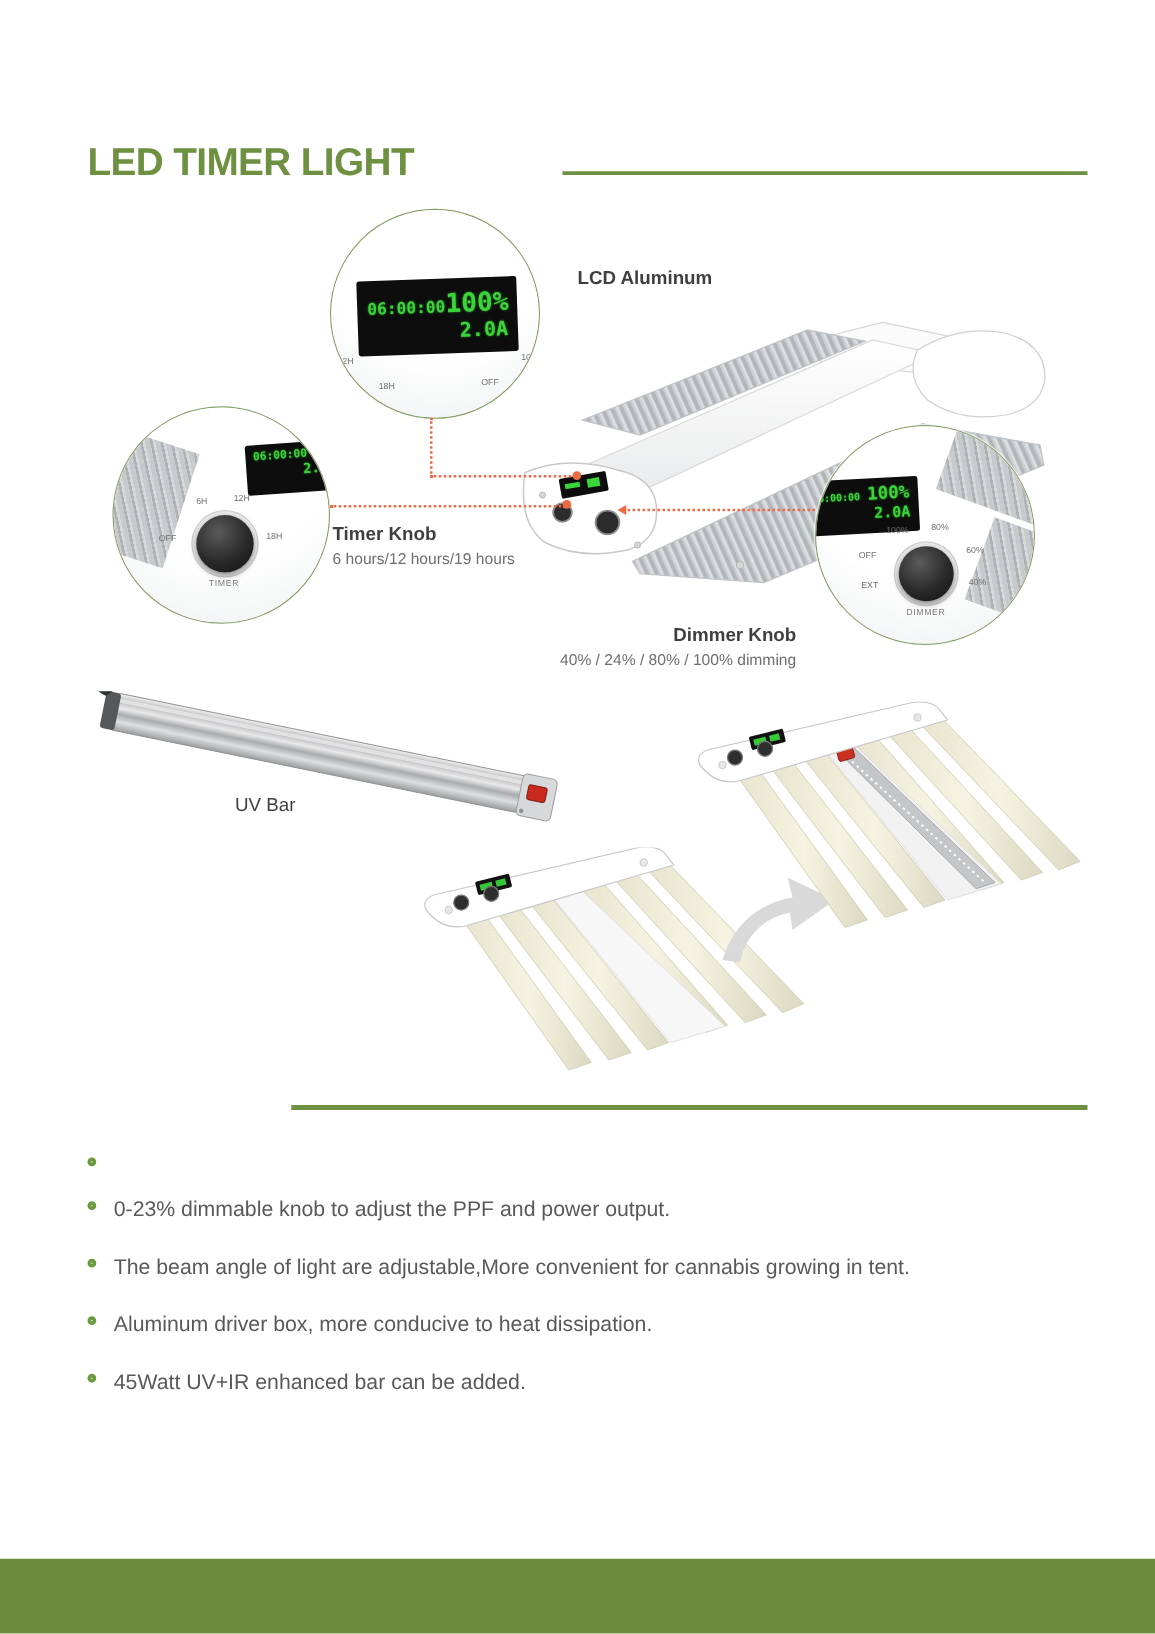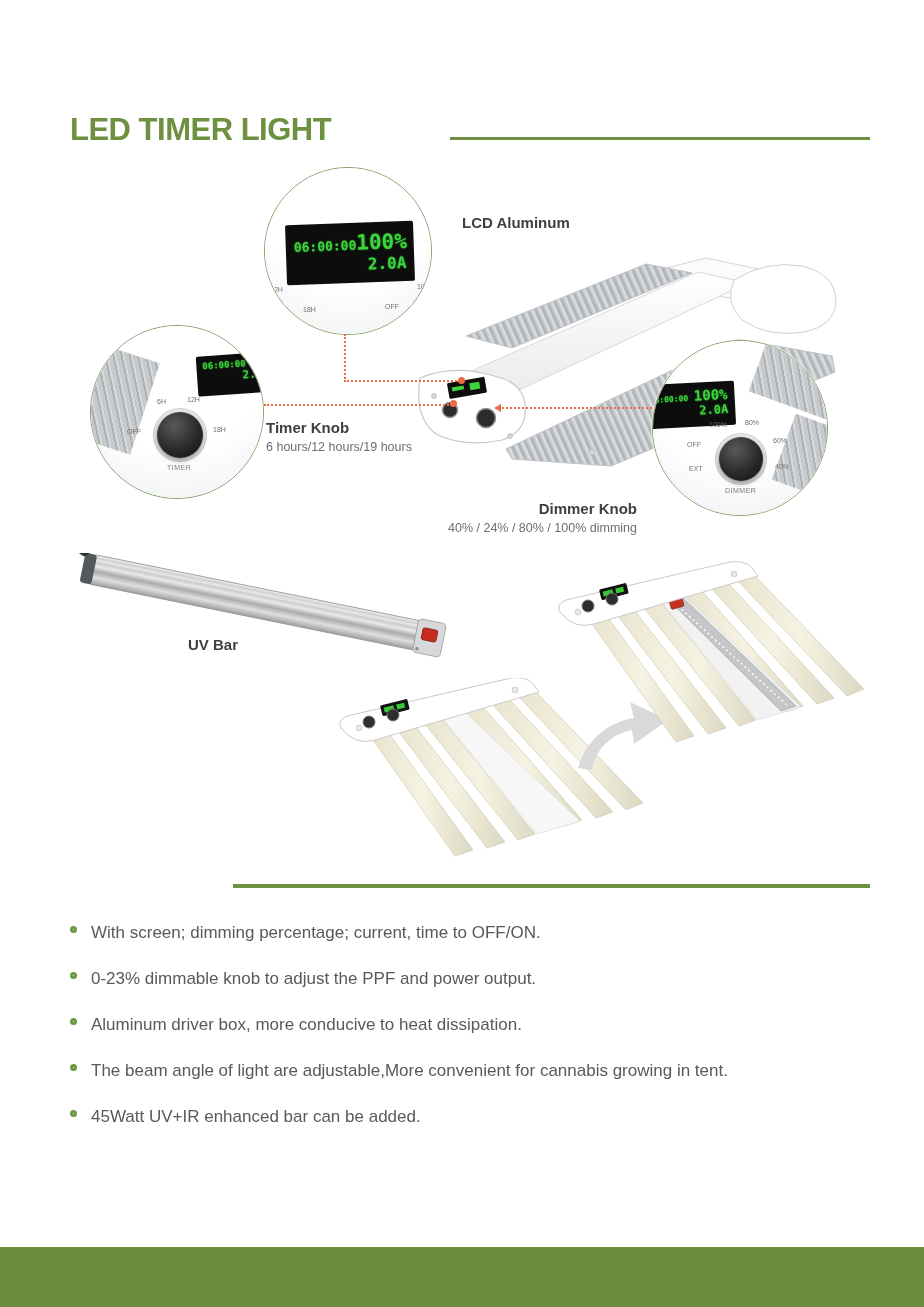--- a/index.html
+++ b/index.html
@@ -44,21 +44,21 @@
   .leader-arrow { position:absolute; width:0; height:0; border-top:4px solid transparent;
                   border-bottom:4px solid transparent; border-right:7px solid #ee6a45; }
 
   
   .features-list { position:absolute; left:70px; top:921px; width:814px; list-style:none; }
   .features-list li { display:flex; gap:14px; margin-bottom:23px; font-size:17px; line-height:23px; color:#595959; }
   .bullet { flex:0 0 auto; width:7px; height:7px; margin-top:5px; border:3px solid #6b9a3f; border-radius:50%; background:#fff; }
 
   .footer-bar { position:absolute; left:0; top:1247px; width:924px; height:60px; background:#6b8c3c; }
 
-  .lbl-bold { position:absolute; font-size:15px; font-weight:700; color:#3f3f3f; }
+  .lbl-bold { position:absolute; font-size:15px; font-weight:400; color:#3f3f3f; }
   svg { display:block; }
 </style>
 </head>
 <body>
 
 <div class="page">
 
   <h1 class="sec-title" style="left:70px; top:112px;">LED TIMER LIGHT</h1>
   <div class="title-rule" style="left:450px; top:137px; width:420px; height:3px;"></div>
 
@@ -268,35 +268,34 @@
     </g>
     <circle cx="36" cy="46" r="6" fill="#2e2e2e" stroke="#777" stroke-width="1"></circle>
     <circle cx="60" cy="39" r="6" fill="#2e2e2e" stroke="#777" stroke-width="1"></circle>
   </svg>
 
   <div class="title-rule" style="left:233px; top:884px; width:637px; height:4px;"></div>
 
   <ul class="features-list">
     <li>
       <span class="bullet"></span>
-      <span>With screen; dimming percentage; current, time to OFF/ON.</span>
     </li>
     <li>
       <span class="bullet"></span>
       <span>0-23% dimmable knob to adjust the PPF and power output.</span>
     </li>
     <li>
       <span class="bullet"></span>
+      <span>The beam angle of light are adjustable,More convenient for cannabis growing in tent.</span>
+    </li>
+    <li>
+      <span class="bullet"></span>
       <span>Aluminum driver box, more conducive to heat dissipation.</span>
     </li>
     <li>
       <span class="bullet"></span>
-      <span>The beam angle of light are adjustable,More convenient for cannabis growing in tent.</span>
-    </li>
-    <li>
-      <span class="bullet"></span>
       <span>45Watt UV+IR enhanced bar can be added.</span>
     </li>
   </ul>
 
   <div class="footer-bar"></div>
 
 </div>
 
 </body></html>

